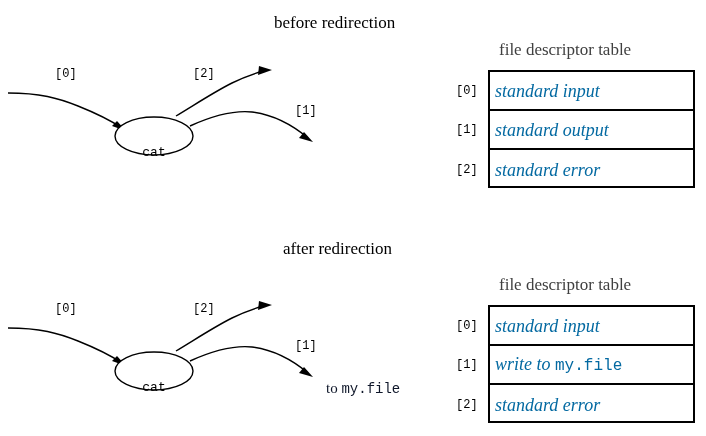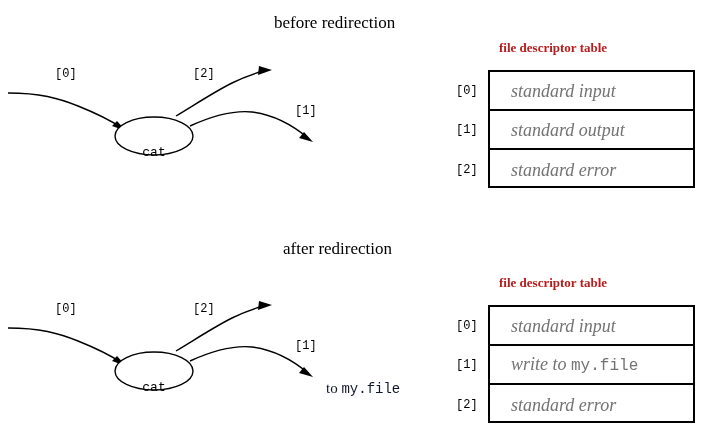--- a/index.html
+++ b/index.html
@@ -22,25 +22,24 @@
     font-family: "Liberation Serif", serif;
     font-size: 17px;
     line-height: 1;
     white-space: nowrap;
     color: #000;
   }
 
   .table-heading {
     position: absolute;
     font-family: "Liberation Serif", serif;
-    font-size: 13px;
-    line-height: 1;
-    white-space: nowrap;
-    color: #b91c1c;
-    font-weight: bold;
+    font-size: 17px;
+    line-height: 1;
+    white-space: nowrap;
+    color: #404040;
   }
 
   .fd-table {
     position: absolute;
     border: 2px solid #000;
     box-sizing: border-box;
     background: #fff;
   }
   .fd-row {
     position: relative;
@@ -58,27 +57,27 @@
     top: 50%;
     transform: translateY(-50%);
     font-family: "Liberation Mono", monospace;
     font-size: 12px;
     line-height: 1;
     white-space: nowrap;
     color: #000;
   }
 
   .fd-value {
-    padding-left: 21px;
+    padding-left: 5px;
     font-family: "Liberation Serif", serif;
     font-style: italic;
     font-size: 18px;
     line-height: 1;
     white-space: nowrap;
-    color: #737373;
+    color: #0369a1;
   }
   .fd-value .mono {
     font-family: "Liberation Mono", monospace;
     font-style: normal;
     font-size: 16px;
   }
 
   .arrow-label {
     position: absolute;
     font-family: "Liberation Mono", monospace;

